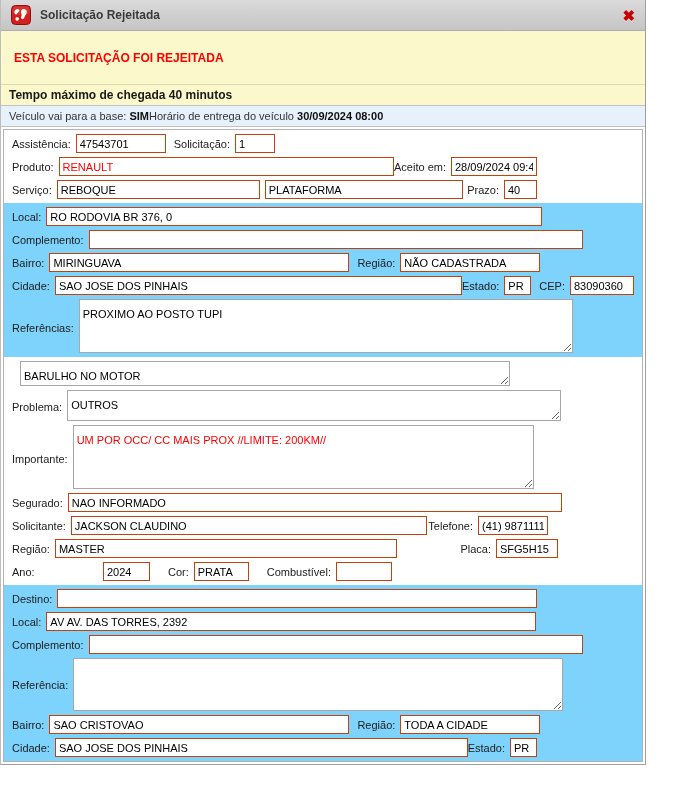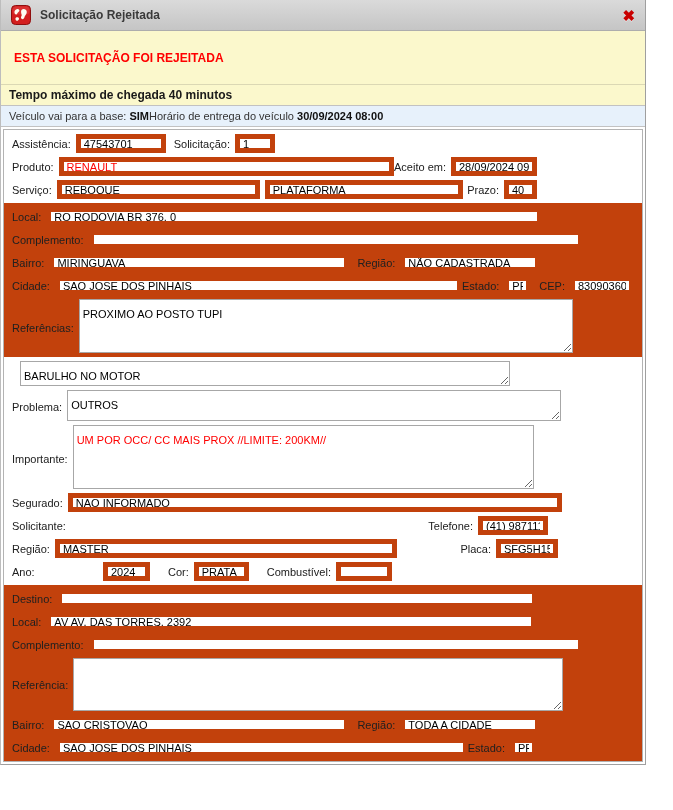--- a/index.html
+++ b/index.html
@@ -18,26 +18,26 @@
   .banner1{background:#fbf8cc;height:54px;display:flex;align-items:center;
            padding:0 13px;box-sizing:border-box;border-bottom:1px solid #dbd8b4;
            color:#f00;font-weight:bold;font-size:12px;}
   .banner2{background:#fbf8cc;padding:3px 8px;border-bottom:1px solid #c2c2c2;
            font-weight:bold;font-size:12px;color:#1a1a1a;}
   .infobar{background:#e7f1fb;padding:4px 8px;border-bottom:1px solid #c2c2c2;color:#333;}
   .infobar b{color:#111;}
   
   .form{margin:2px;border:1px solid #b3b3b3;background:#fff;}
   .section{padding:2px 0;}
-  .section.gray{background:#c2410c;}
+  .section.gray{background:#7dd3fc;}
   .row{display:flex;align-items:center;padding:2px 8px;}
   .row.top{align-items:center;}
   .row.top .lbl{padding-top:3px;}
   .lbl{white-space:nowrap;margin-right:5px;color:#202020;}
-  .in{height:19px;box-sizing:border-box;border:5px solid #c2410c;background:#fff;
+  .in{height:19px;box-sizing:border-box;border:1px solid #c2410c;background:#fff;
       padding:0 3px;font-family:"Liberation Sans",sans-serif;font-size:11px;color:#000;}
   .ta{box-sizing:border-box;border:1px solid #a7a7a7;background:#fff;resize:both;
       padding:8px 3px;font-family:"Liberation Sans",sans-serif;font-size:11px;color:#000;overflow:auto;}
   .red{color:#f00 !important;}
   .sp{margin-left:auto;}
   .g4{margin-left:5px;}
   .g8{margin-left:8px;}
   
   .w-assist{width:90px}.w-solic{width:40px}
   .w-prod{width:338px}.w-aceito{width:86px}.mr-right{margin-right:97px}
@@ -142,20 +142,21 @@
       <div class="row top">
         <label class="lbl">Importante:</label>
         <textarea class="ta w-import red" style="">UM POR OCC/ CC MAIS PROX //LIMITE: 200KM//</textarea>
       </div>
       <div class="row">
         <label class="lbl">Segurado:</label>
         <input class="in w-seg" value="NAO INFORMADO" style="">
       </div>
       <div class="row">
         <label class="lbl">Solicitante:</label>
+        <input class="in w-solici" value="JACKSON CLAUDINO" style="">
         <label class="lbl sp">Telefone:</label>
         <input class="in w-tel mr-tel" value="(41) 98711110:" style="">
       </div>
       <div class="row">
         <label class="lbl">Região:</label>
         <input class="in w-veic" value="MASTER" style="">
         <label class="lbl sp">Placa:</label>
         <input class="in w-placa mr-placa" value="SFG5H15" style="">
       </div>
       <div class="row">

